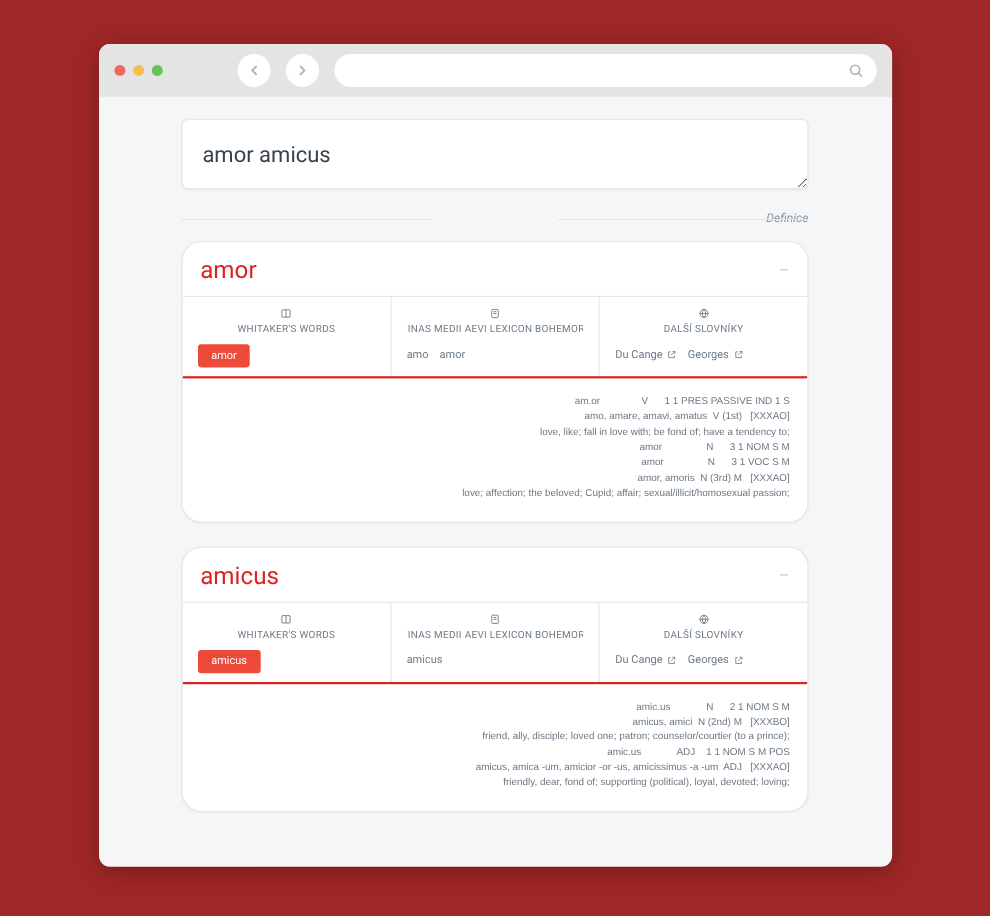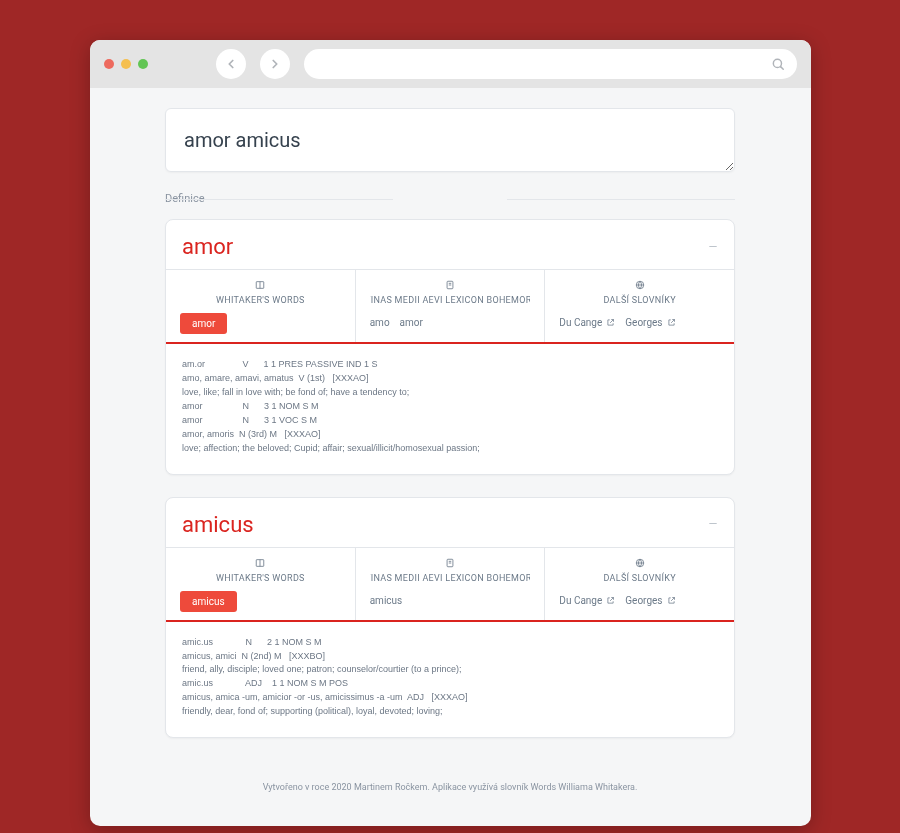--- a/index.html
+++ b/index.html
@@ -60,32 +60,33 @@
     font-size:20px;color:var(--heading);min-height:64px;
     display:flex;align-items:center;
     box-shadow:0 1px 2px rgba(0,0,0,.04);
   }
   .search textarea{
     border:none;outline:none;resize:none;width:100%;
     font-size:20px;color:var(--heading);font-family:inherit;
     background:transparent;line-height:1.3;
   }
   .divider-label{
-    text-align:left;color:var(--muted);font-size:11px;
-    margin:20px 0 14px;position:relative;
+    text-align:right;color:var(--muted);font-size:11px;
+    margin:20px 0 14px;position:relative;font-style:italic;
   }
   .divider-label::before,.divider-label::after{
     content:"";position:absolute;top:50%;width:40%;height:1px;
     background:var(--border);
   }
   .divider-label::before{left:0}.divider-label::after{right:0}
   .card{
-    background:var(--card);border:1px solid var(--border);border-radius:8px;
+    background:var(--card);border:1px solid var(--border);border-radius:18px;
     margin-bottom:22px;box-shadow:0 1px 2px rgba(0,0,0,.04);
     overflow:hidden;
+    text-align:right;
   }
   .card-header{
     display:flex;align-items:center;justify-content:space-between;
     padding:14px 16px 10px;
   }
   .card-title{color:var(--accent);font-size:22px;font-weight:400}
   .collapse{color:#b9c0c8;font-size:18px;font-weight:300;cursor:pointer;line-height:1}
   .sources{
     display:flex;border-top:1px solid var(--border);
   }
@@ -298,17 +299,16 @@
         </div>
         <div class="accent-bar"></div>
         <div class="definition">amic.us             N      2 1 NOM S M
 amicus, amici  N (2nd) M   [XXXBO]
 friend, ally, disciple; loved one; patron; counselor/courtier (to a prince);
 amic.us             ADJ    1 1 NOM S M POS
 amicus, amica -um, amicior -or -us, amicissimus -a -um  ADJ   [XXXAO]
 friendly, dear, fond of; supporting (political), loyal, devoted; loving;</div>
       </div>
 
-      <div class="footer">Vytvořeno v roce 2020 Martinem Ročkem. Aplikace využívá slovník Words Williama Whitakera.</div>
 
     </div>
   </div>
 </div>
 
 </body></html>

